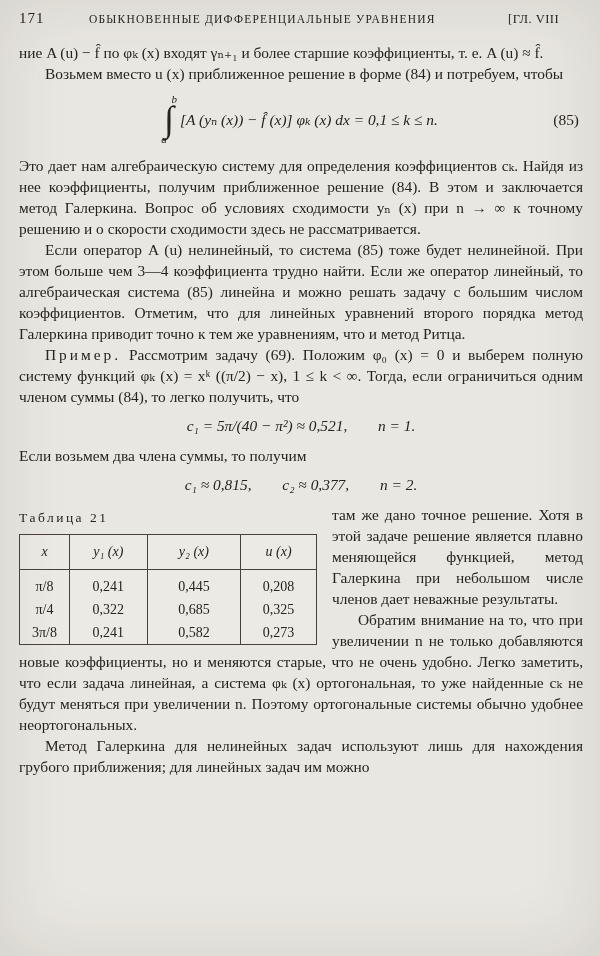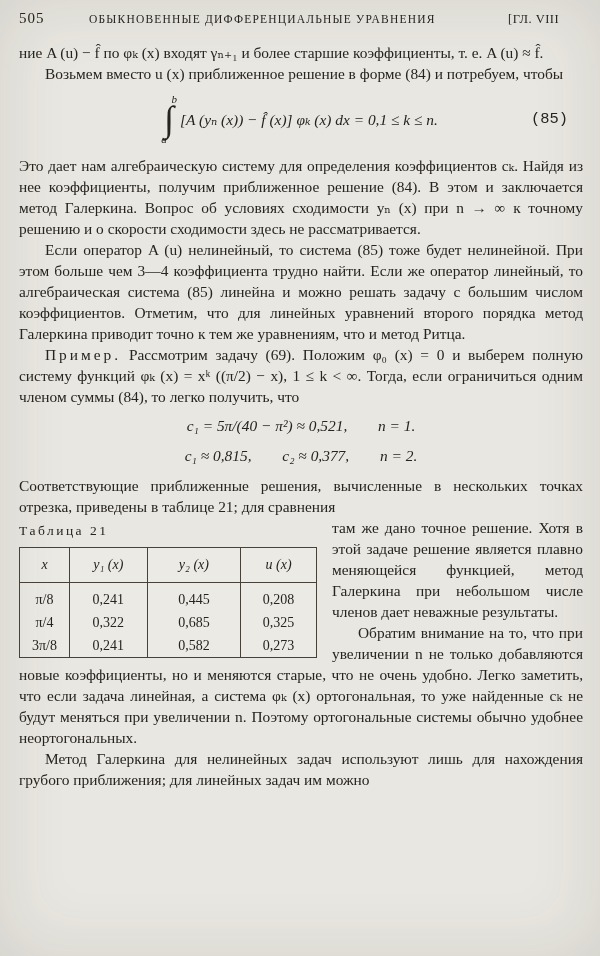--- a/index.html
+++ b/index.html
@@ -50,23 +50,22 @@
   .int-col {
     display:inline-flex; flex-direction:column; align-items:center;
     margin-right:6px; line-height:1;
   }
   .int-lim  { font-size:11px; font-style:italic; line-height:10px; }
   .int-upper{ align-self:flex-end;  margin-right:-3px; }
   .int-lower{ align-self:flex-start;margin-left:-3px; }
   .int-glyph{ font-size:36px; line-height:30px; font-style:normal; }
   .eq-cond  { }
   .eq-number{
-    position:absolute; right:15px; top:50%; transform:translateY(-50%);
+    position:absolute; right:4px; top:50%; transform:translateY(-50%);
     font-style:normal;
-    font-family:Liberation Mono, monospace;
   }
 
   
   .table-block {
     float:left;
     width:298px;
     margin:3px 15px 5px 0;
   }
   .table-caption {
     font-size:13.5px;
@@ -93,21 +92,21 @@
   }
   table.results tbody tr:first-child td { padding-top:6px; }
   table.results tbody tr:last-child  td { }
 </style>
 </head>
 <body>
 
 <div class="page">
 
   <header class="page-header">
-    <span class="pnum">505</span>
+    <span class="pnum">171</span>
     <span class="ptitle">ОБЫКНОВЕННЫЕ ДИФФЕРЕНЦИАЛЬНЫЕ УРАВНЕНИЯ</span>
     <span class="pchap">[ГЛ. VIII</span>
   </header>
 
   <main class="page-body">
 
     <p class="noindent">ние A (u) − f̂ по φₖ (x) входят γₙ₊₁ и более старшие коэффициенты, т. е. A (u) ≈ f̂.</p>
 
     <p class="indent">Возьмем вместо u (x) приближенное решение в форме (84) и потребуем, чтобы</p>
 
@@ -127,26 +126,26 @@
     <p class="noindent">Это дает нам алгебраическую систему для определения коэффициентов cₖ. Найдя из нее коэффициенты, получим приближенное решение (84). В этом и заключается метод Галеркина. Вопрос об условиях сходимости yₙ (x) при n → ∞ к точному решению и о скорости сходимости здесь не рассматривается.</p>
 
     <p class="indent">Если оператор A (u) нелинейный, то система (85) тоже будет нелинейной. При этом больше чем 3—4 коэффициента трудно найти. Если же оператор линейный, то алгебраическая система (85) линейна и можно решать задачу с большим числом коэффициентов. Отметим, что для линейных уравнений второго порядка метод Галеркина приводит точно к тем же уравнениям, что и метод Ритца.</p>
 
     <p class="indent"><span class="spaced">Пример.</span> <span>Рассмотрим задачу (69). Положим φ₀ (x) = 0 и выберем полную систему функций φₖ (x) = xᵏ ((π/2) − x), 1 ≤ k &lt; ∞. Тогда, если ограничиться одним членом суммы (84), то легко получить, что</span></p>
 
     <div class="equation">
       <span>c₁ = 5π/(40 − π²) ≈ 0,521,  n = 1.</span>
     </div>
 
+    <p class="noindent">Если возьмем два члена суммы, то получим</p>
 
     <div class="equation">
       <span>c₁ ≈ 0,815,  c₂ ≈ 0,377,  n = 2.</span>
     </div>
 
-    <p class="noindent">Соответствующие приближенные решения, вычисленные в нескольких точках отрезка, приведены в таблице 21; для сравнения</p>
 
     <div class="table-block">
       <div class="table-caption">Таблица 21</div>
       <table class="results">
         <thead>
           <tr>
             <th style="width:52px">x</th>
             <th style="width:82px">y₁ (x)</th>
             <th style="width:100px">y₂ (x)</th>
             <th style="width:80px">u (x)</th>

